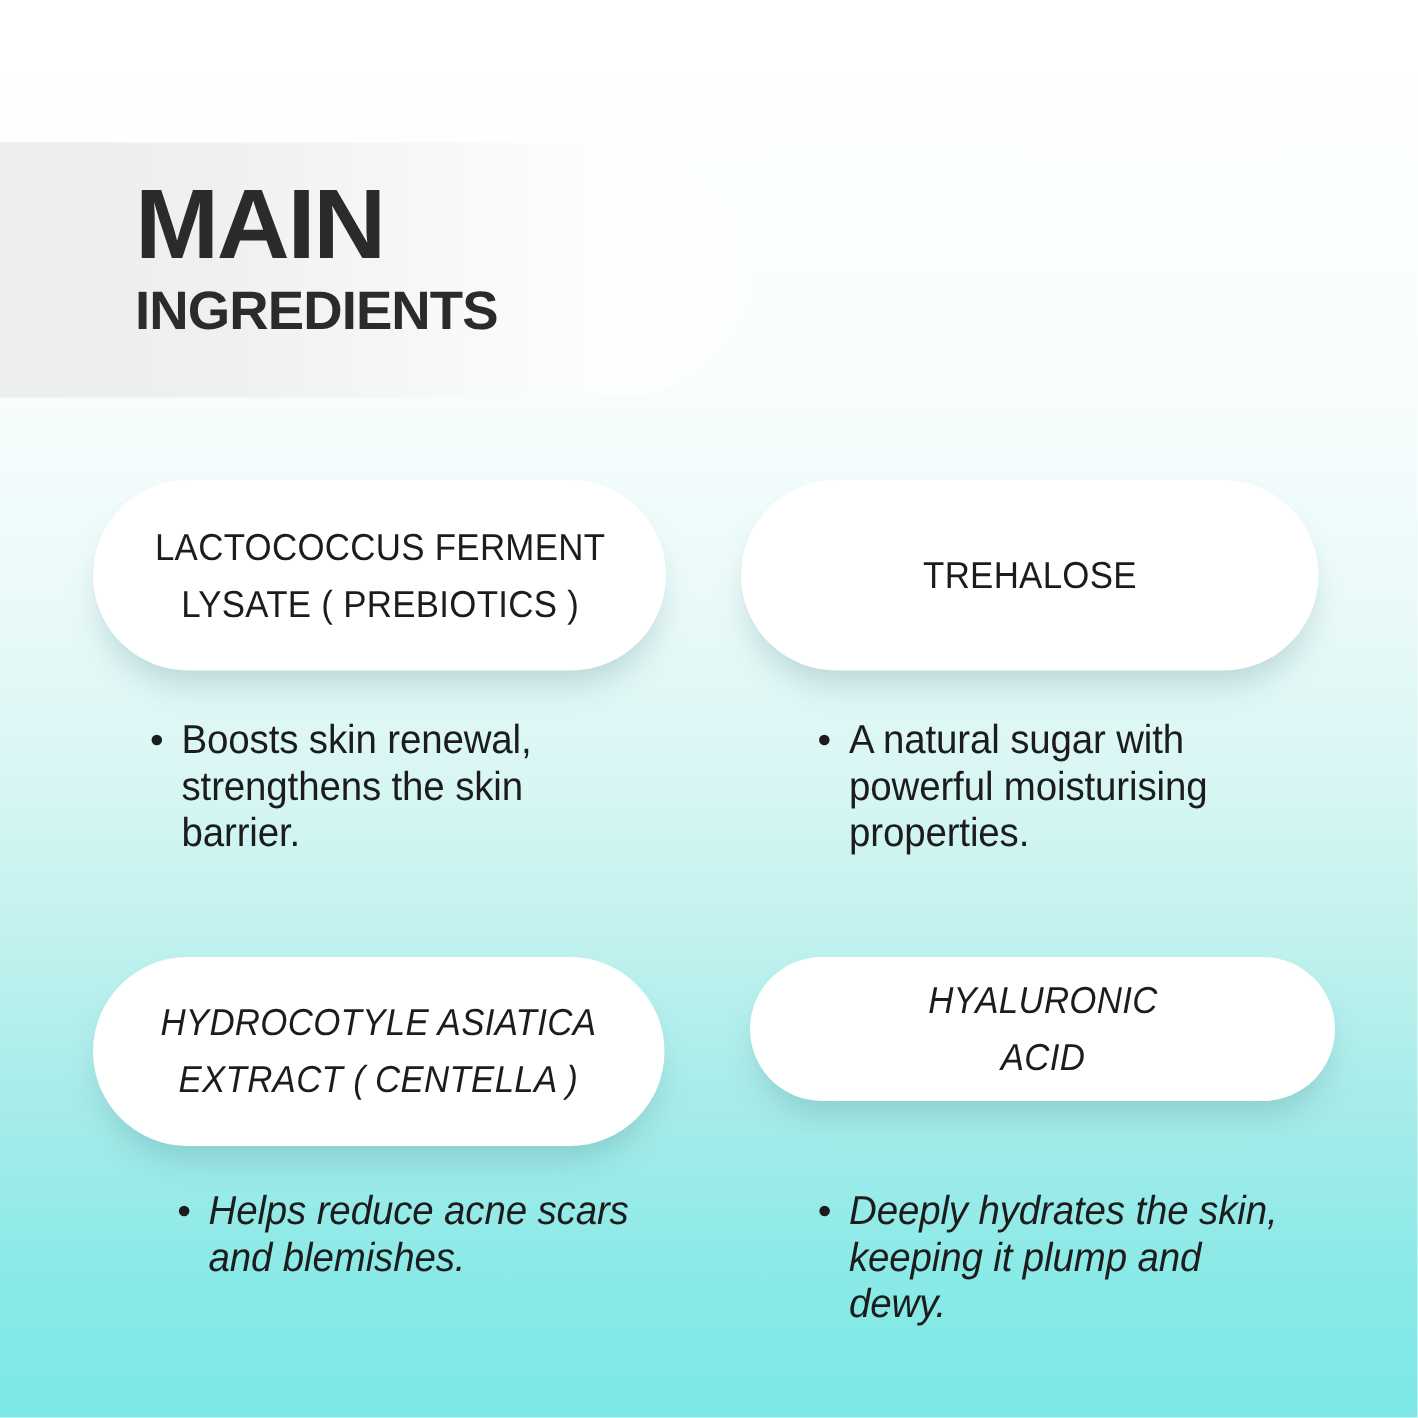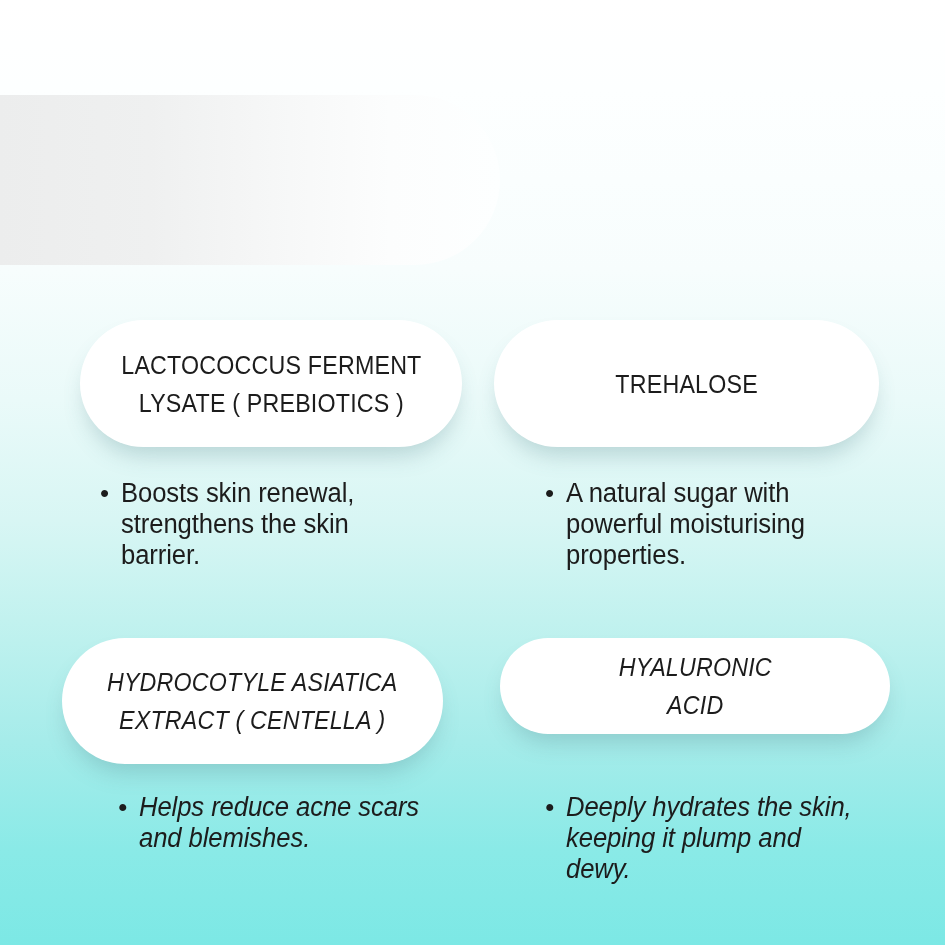--- a/index.html
+++ b/index.html
@@ -111,21 +111,21 @@
     font-family: "Liberation Sans", sans-serif;
     font-weight: normal;
     font-size: 25px;
     line-height: 38px;
     letter-spacing: 0.2px;
     color: #1c1c1c;
     transform: scaleX(0.93);
     white-space: pre-line;
   }
 
-  .pill-a { left: 80px;  top: 20px; width: 382px; height: 127px; align-items: center; }
+  .pill-a { left: 62px;  top: 20px; width: 382px; height: 127px; align-items: center; }
   .pill-b { left: 22px;  top: 20px; width: 385px; height: 127px; justify-content: center; }
   .pill-c { left: 62px;  top: 28px; width: 381px; height: 126px; }
   .pill-d { left: 28px;  top: 28px; width: 390px; height: 96px; }
 
   
   .bullet-block {
     position: absolute;
     display: flex;
     align-items: flex-start;
   }
@@ -152,20 +152,24 @@
     transform-origin: left top;
   }
 </style>
 </head>
 <body>
 
 <div class="poster">
 
   <div class="header-banner"></div>
 
+  <div class="header-text-wrap">
+    <div class="title-main">MAIN</div>
+    <div class="title-sub">INGREDIENTS</div>
+  </div>
 
   <div class="grid">
 
     <div class="row row-1">
 
       <div class="cell cell-left">
         <div class="pill pill-a">
           <span class="pill-label">LACTOCOCCUS FERMENT
 LYSATE ( PREBIOTICS )</span>
         </div>

